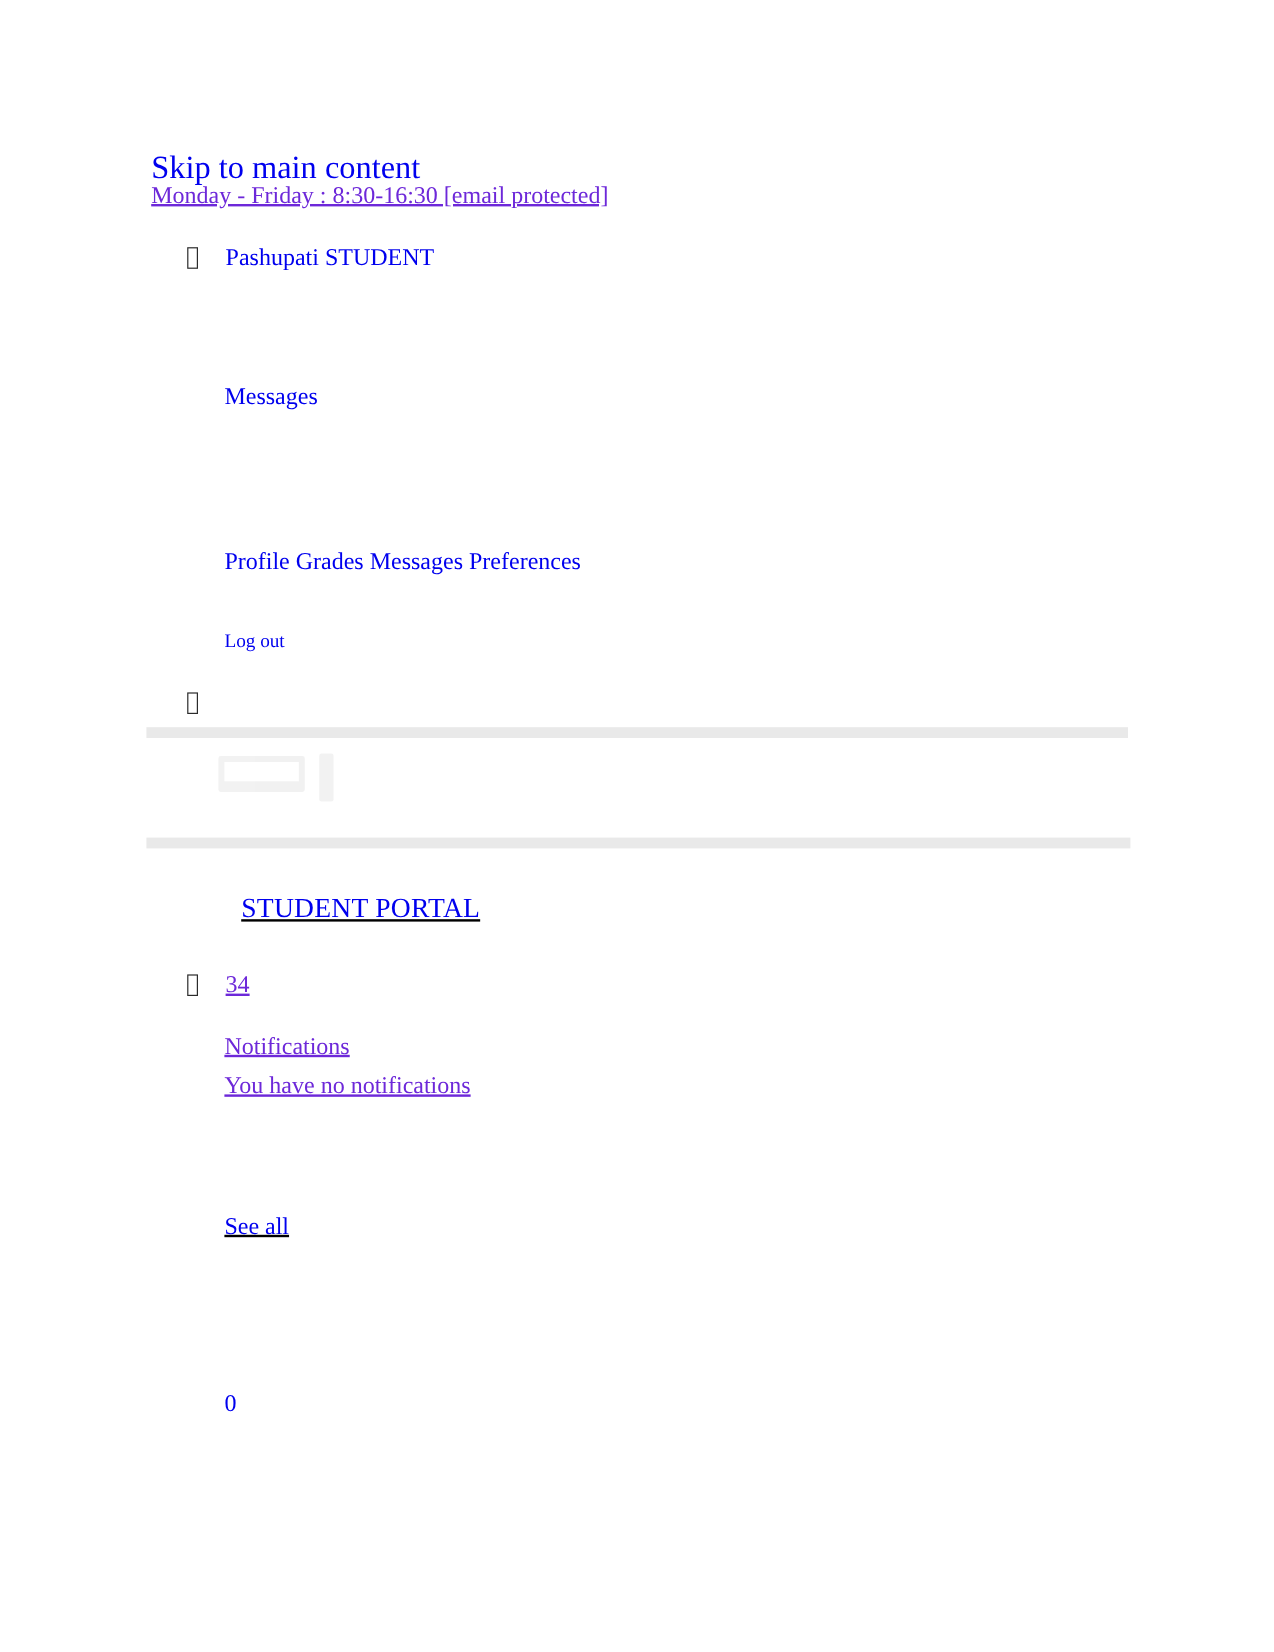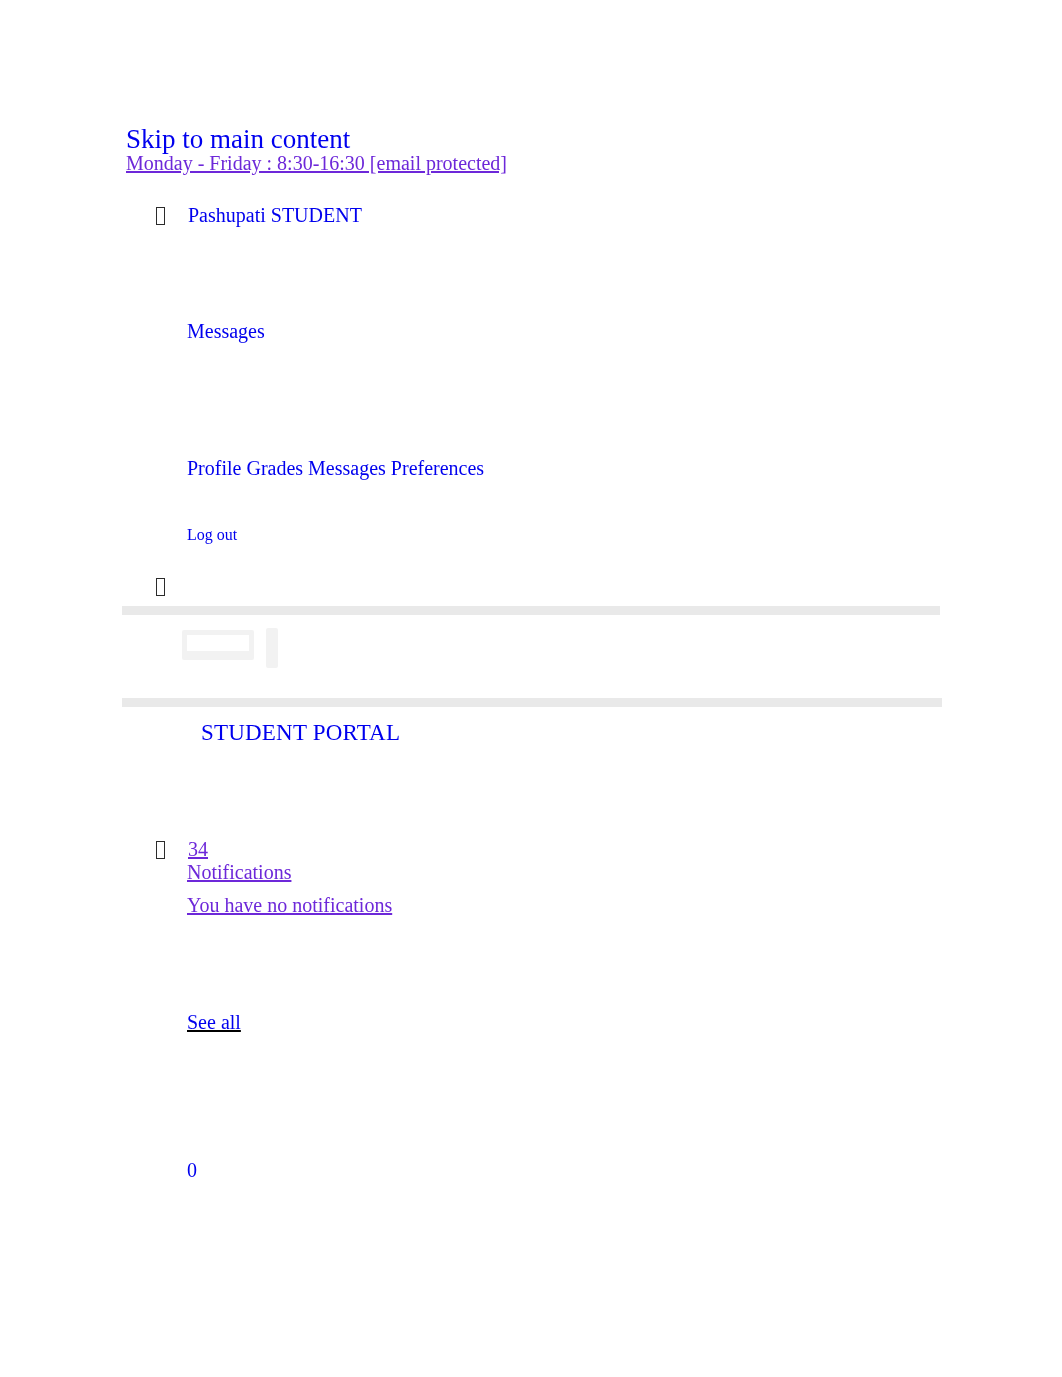--- a/index.html
+++ b/index.html
@@ -81,23 +81,23 @@
     border-radius: 2px;
   }
   #brand-logo .ph-bar {
     position: absolute;
     left: 84px; top: 0px;
     width: 12px; height: 40px;
     background: #d8d8d8;
     border-radius: 2px;
   }
 
-  #portal-title   { left: 201px; top: 720px; font-size: 23px; letter-spacing: 0.2px; }
+  #portal-title   { left: 201px; top: 744px; font-size: 23px; letter-spacing: 0.2px; text-decoration: underline; }
 
-  #count-row      { left: 156px; top: 810px;  font-size: 20px; margin-top: 28px; }
+  #count-row      { left: 156px; top: 810px;  font-size: 20px; }
   #count-row .tofu{ margin-right: 23px; }
 
   #notif-heading  { left: 187px; top: 861px;  font-size: 20px; }
   #notif-empty    { left: 187px; top: 894px;  font-size: 20px; }
   #see-all-row    { left: 187px; top: 1011px; font-size: 20px; text-decoration: underline; }
   #zero-row       { left: 187px; top: 1159px; font-size: 20px; }
 </style>
 </head>
 <body>
 

